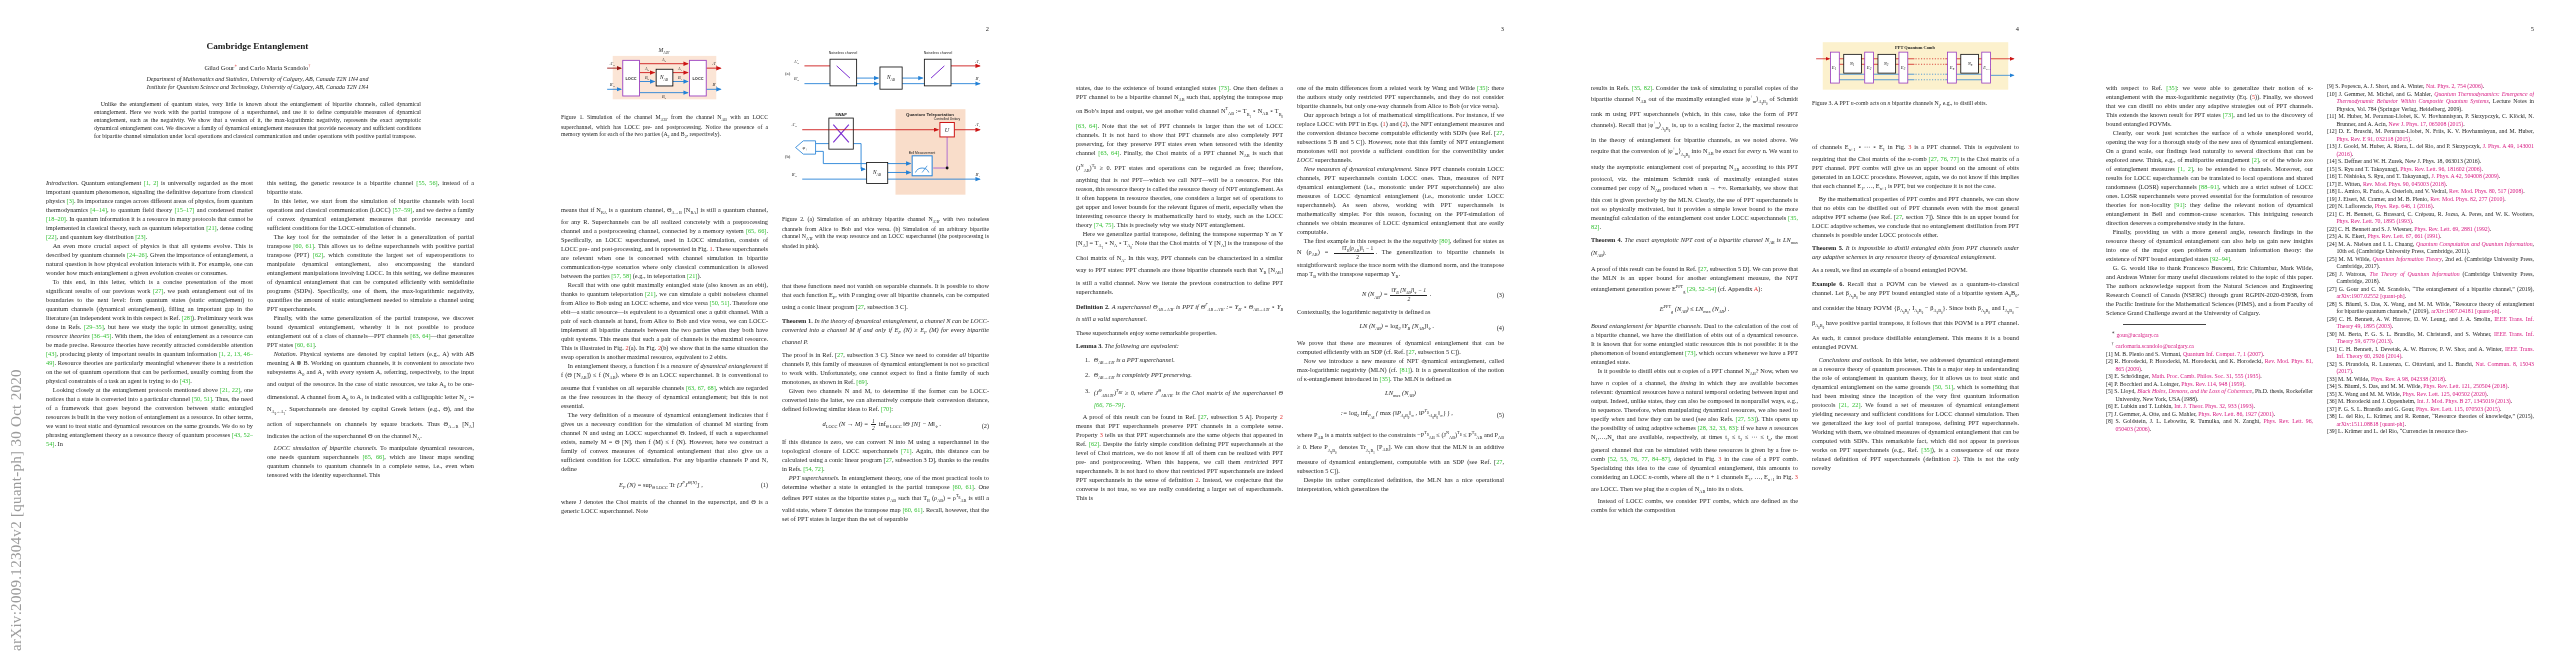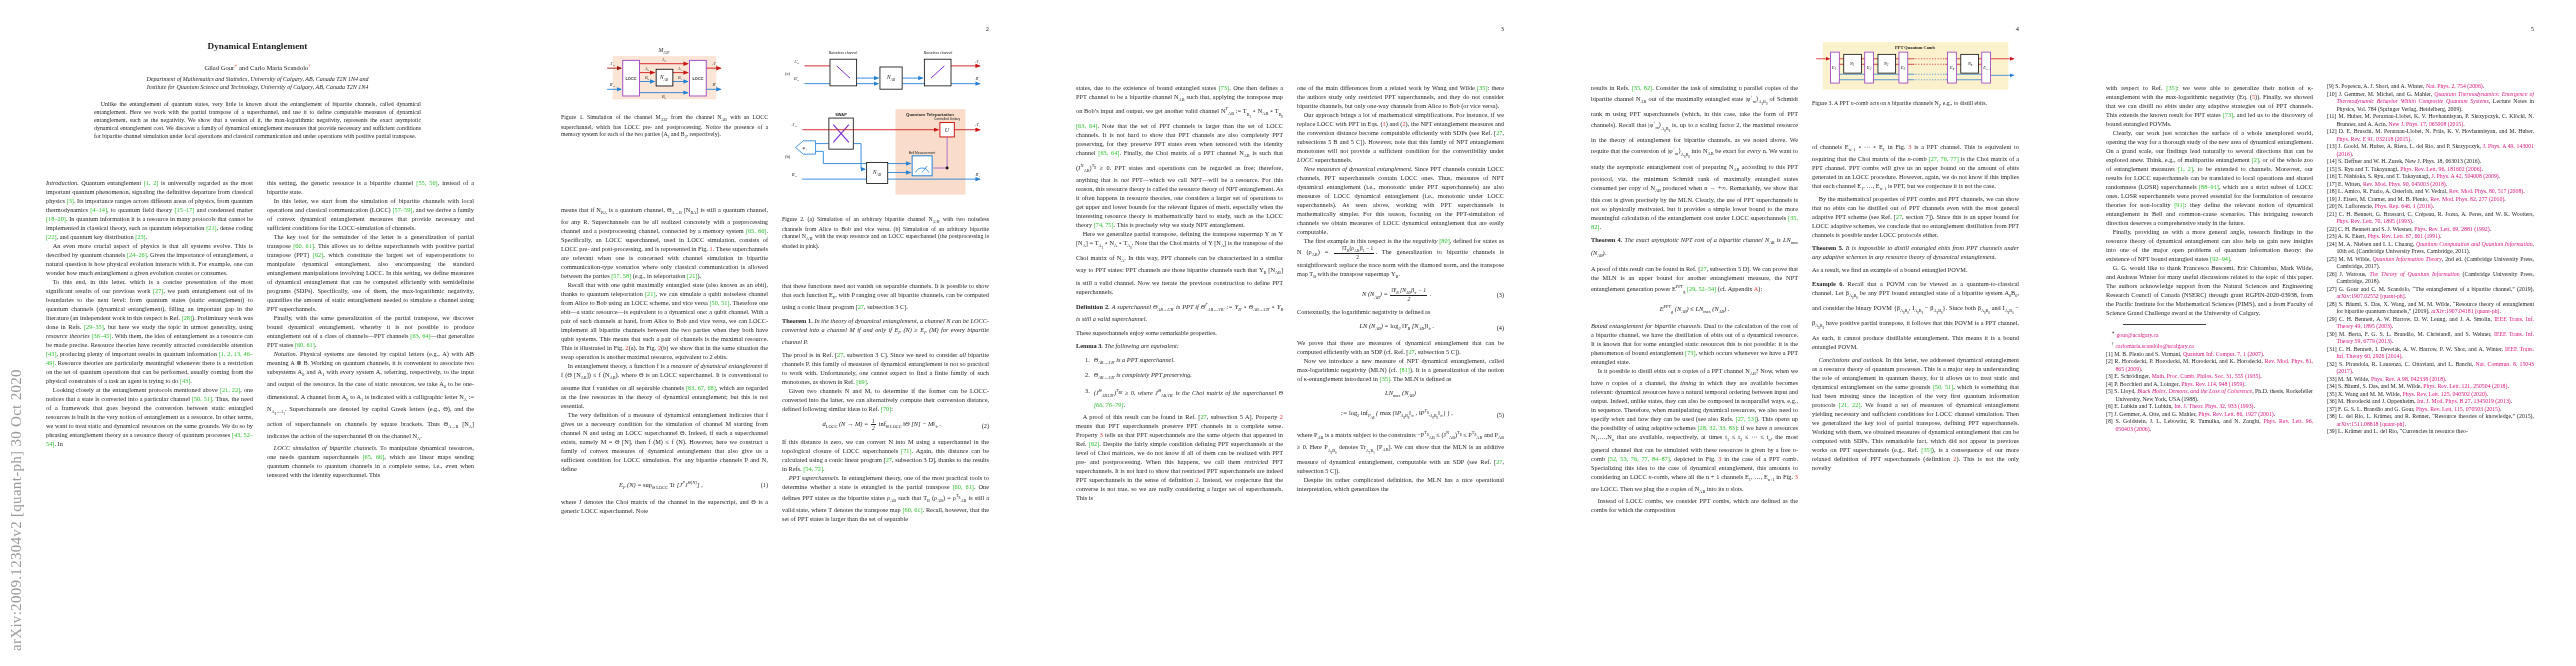--- a/index.html
+++ b/index.html
@@ -57,21 +57,21 @@
   .flb.bold{font-weight:bold;}
   svg{display:block;}
 </style>
 </head>
 <body>
 
 <div class="screen">
 
   <div class="sheet">
     <div class="wm">arXiv:2009.12304v2  [quant-ph]  30 Oct 2020</div>
-    <div class="t1">Dynamical Entanglement</div>
+    <div class="t1">Cambridge Entanglement</div>
     <div class="t2">Gilad Gour<span class="tk-r"><sup>∗</sup></span> and Carlo Maria Scandolo<span class="tk-r"><sup>†</sup></span></div>
     <div class="t3" style="top:76px;">Department of Mathematics and Statistics, University of Calgary, AB, Canada T2N 1N4 and</div>
     <div class="t3" style="top:84px;">Institute for Quantum Science and Technology, University of Calgary, AB, Canada T2N 1N4</div>
     <div class="abs">Unlike the entanglement of quantum states, very little is known about the entanglement of bipartite channels, called dynamical entanglement. Here we work with the partial transpose of a superchannel, and use it to define computable measures of dynamical entanglement, such as the negativity. We show that a version of it, the max-logarithmic negativity, represents the exact asymptotic dynamical entanglement cost. We discover a family of dynamical entanglement measures that provide necessary and sufficient conditions for bipartite channel simulation under local operations and classical communication and under operations with positive partial transpose.</div>
     <div class="col" style="left:46px;top:178px;height:471px;">
         <div class="p ni"><span class="tk-i">Introduction.</span> Quantum entanglement <span class="tk-g">[1, 2]</span> is universally regarded as the most important quantum phenomenon, signaling the definitive departure from classical physics <span class="tk-g">[3]</span>. Its importance ranges across different areas of physics, from quantum thermodynamics <span class="tk-g">[4–14]</span>, to quantum field theory <span class="tk-g">[15–17]</span> and condensed matter <span class="tk-g">[18–20]</span>. In quantum information it is a resource in many protocols that cannot be implemented in classical theory, such as quantum teleportation <span class="tk-g">[21]</span>, dense coding <span class="tk-g">[22]</span>, and quantum key distribution <span class="tk-g">[23]</span>.</div>
         <div class="p">An even more crucial aspect of physics is that all systems evolve. This is described by quantum channels <span class="tk-g">[24–26]</span>. Given the importance of entanglement, a natural question is how physical evolution interacts with it. For example, one can wonder how much entanglement a given evolution creates or consumes.</div>
         <div class="p">To this end, in this letter, which is a concise presentation of the most significant results of our previous work <span class="tk-g">[27]</span>, we push entanglement out of its boundaries to the next level: from quantum states (static entanglement) to quantum channels (dynamical entanglement), filling an important gap in the literature (an independent work in this respect is Ref. <span class="tk-g">[28]</span>). Preliminary work was done in Refs. <span class="tk-g">[29–35]</span>, but here we study the topic in utmost generality, using <span class="tk-i">resource theories</span> <span class="tk-g">[36–45]</span>. With them, the idea of entanglement as a resource can be made precise. Resource theories have recently attracted considerable attention <span class="tk-g">[43]</span>, producing plenty of important results in quantum information <span class="tk-g">[1, 2, 13, 46–49]</span>. Resource theories are particularly meaningful whenever there is a restriction on the set of quantum operations that can be performed, usually coming from the physical constraints of a task an agent is trying to do <span class="tk-g">[43]</span>.</div>
         <div class="p">Looking closely at the entanglement protocols mentioned above <span class="tk-g">[21, 22]</span>, one notices that a state is converted into a particular channel <span class="tk-g">[50, 51]</span>. Thus, the need of a framework that goes beyond the conversion between static entangled resources is built in the very notion of entanglement as a resource. In other terms, we want to treat static and dynamical resources on the same grounds. We do so by phrasing entanglement theory as a resource theory of quantum processes <span class="tk-g">[43, 52–54]</span>. In</div>
       </div>

